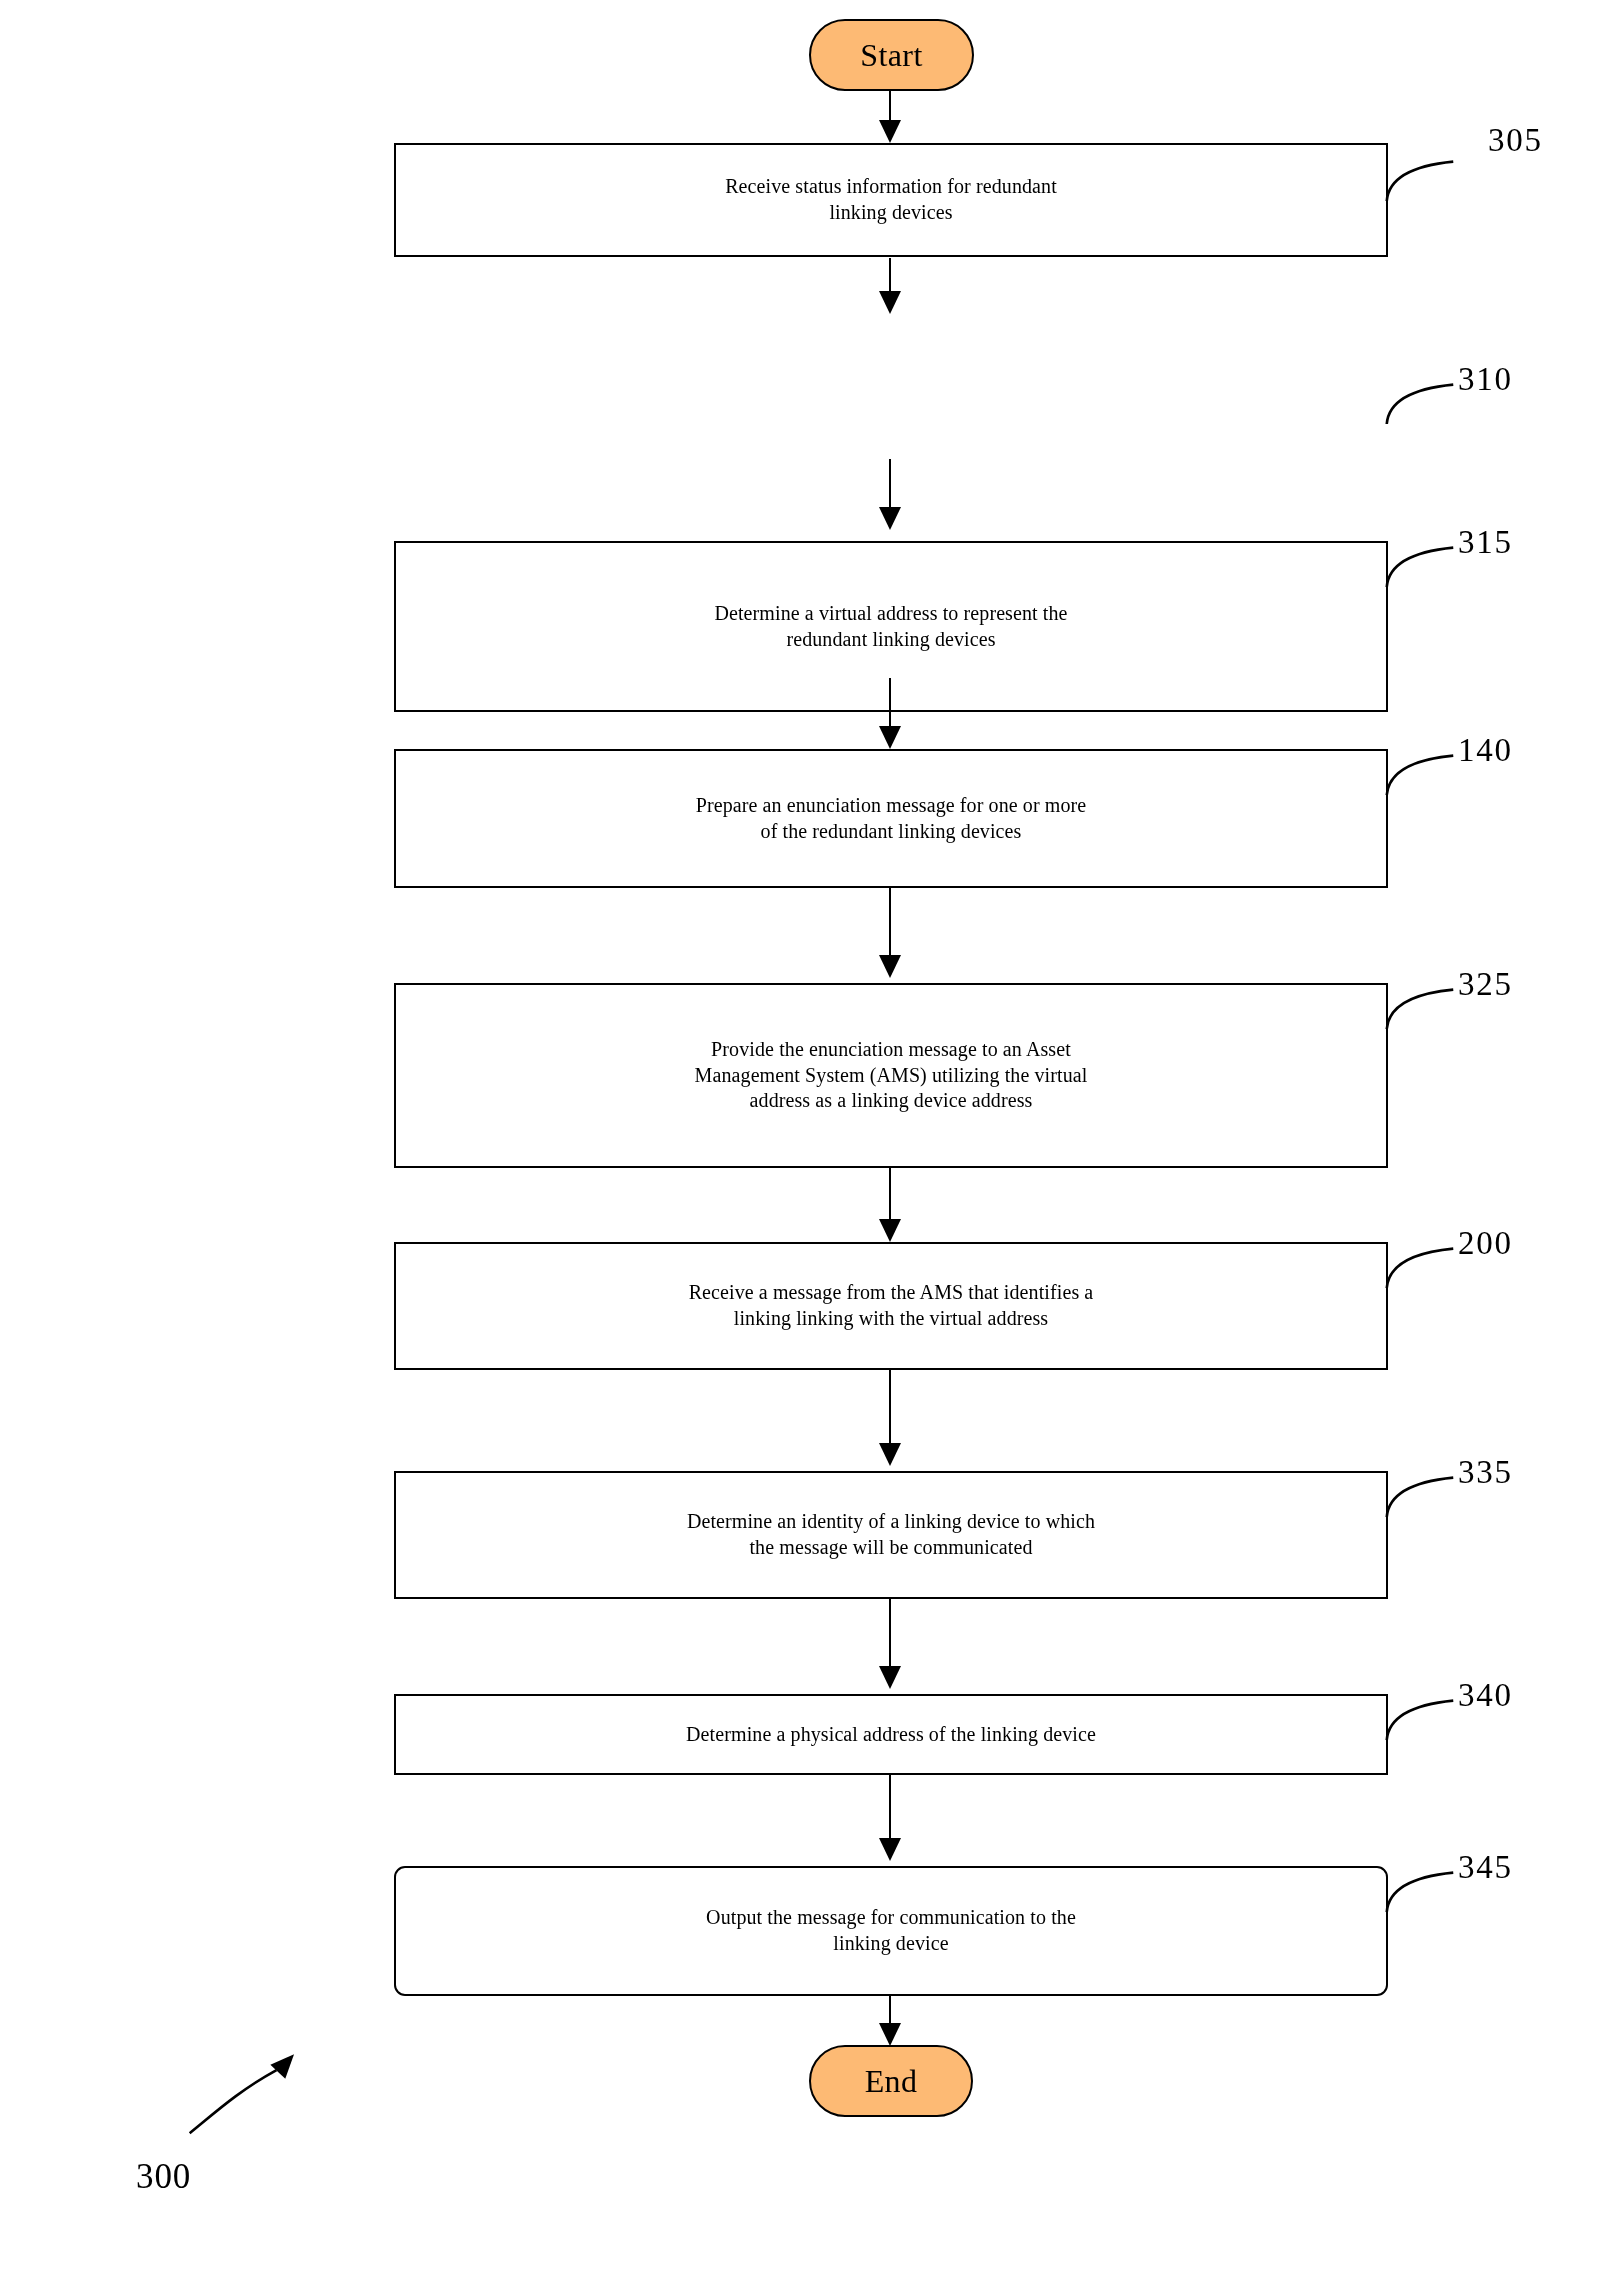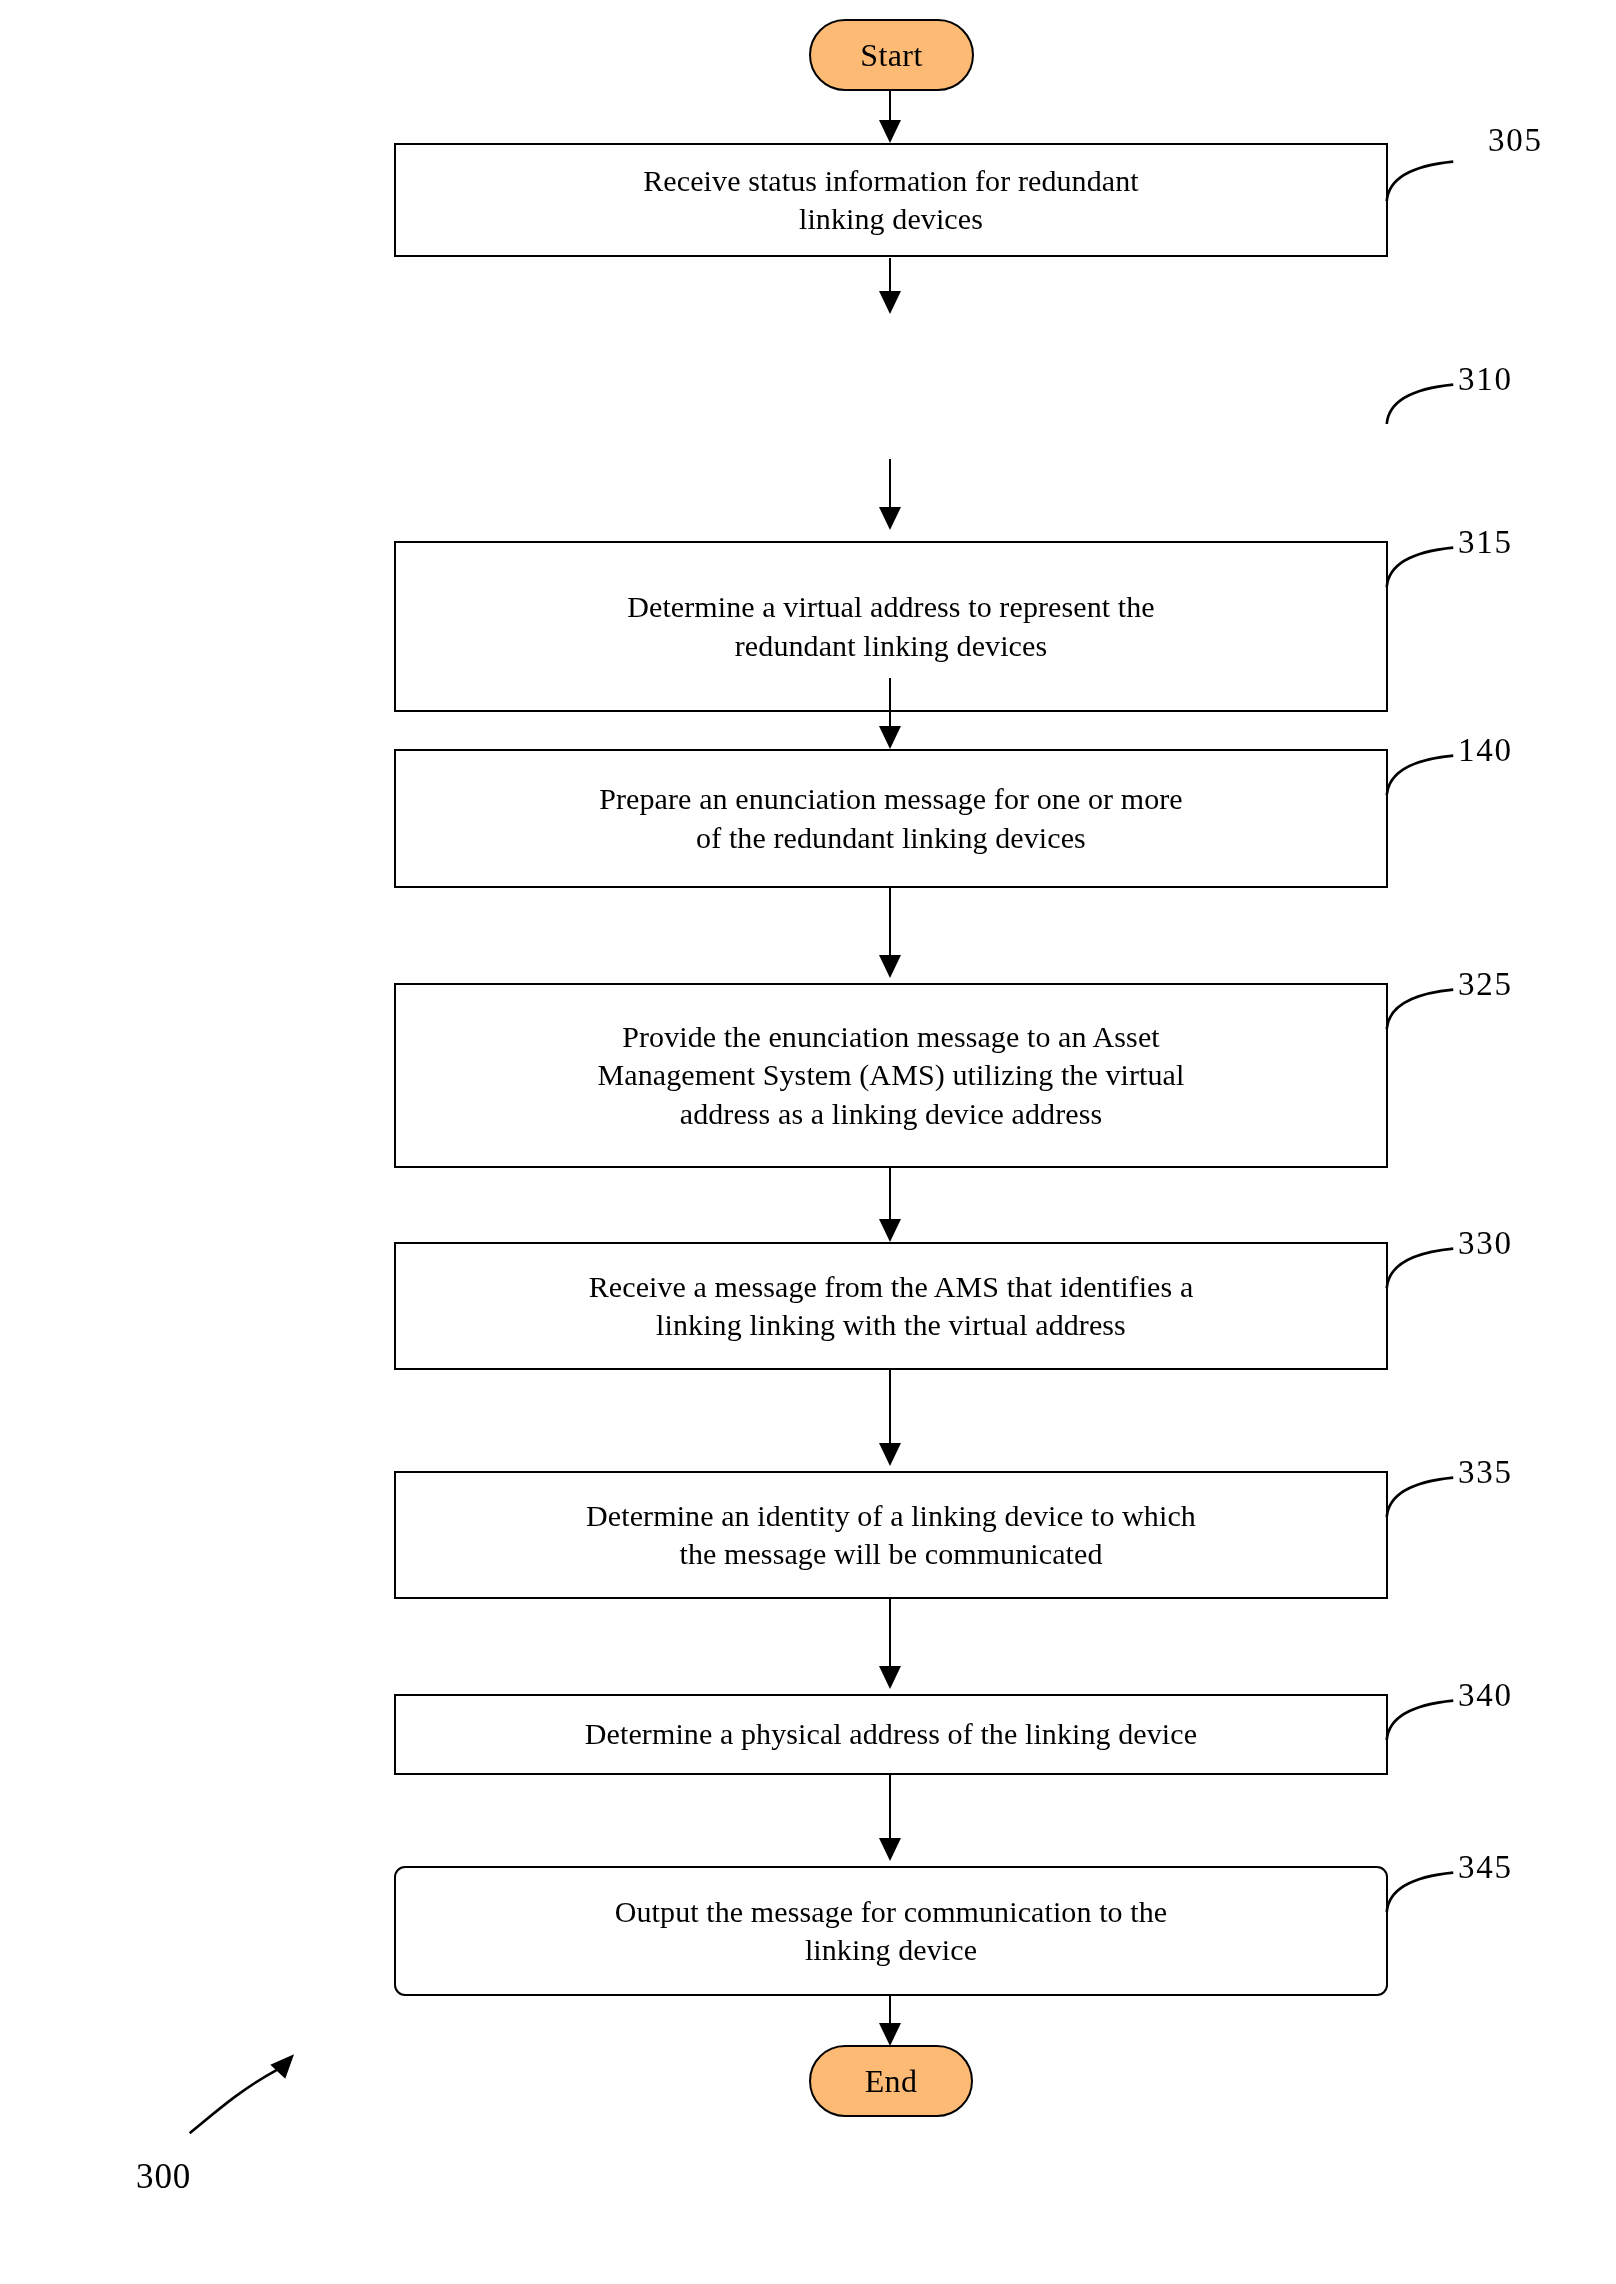--- a/index.html
+++ b/index.html
@@ -47,21 +47,21 @@
     position: absolute;
     box-sizing: border-box;
     border: 2.6px solid #000;
     background: #fff;
     display: flex;
     align-items: center;
     justify-content: center;
     text-align: center;
   }
   .proc-text {
-    font-size: 30px;
+    font-size: 20px;
     line-height: 1.28;
     padding: 0 23px;
     white-space: pre-line;
     letter-spacing: 0.1px;
   }
 
   
   .connector {
     position: absolute;
     width: 0;
@@ -167,21 +167,21 @@
   <div class="connector" style="left:889px; top:1168px; height:55px;"></div>
   <div class="arrowhead" style="left:879px; top:1219px;"></div>
 
   <div class="proc-box" style="left:394px; top:1242px; width:994px; height:128px;">
     <div class="proc-text">Receive a message from the AMS that identifies a
 linking linking with the virtual address</div>
   </div>
   <svg class="leader-svg" style="left:1385px; top:1244px; width:70px; height:46px;" viewBox="0 0 80 52">
     <path d="M2,50 C4,26 26,10 78,5" fill="none" stroke="#000" stroke-width="3"></path>
   </svg>
-  <div class="ref-num" style="left:1458px; top:1227px;">330</div>
+  <div class="ref-num" style="left:1458px; top:1227px;">200</div>
 
   <div class="connector" style="left:889px; top:1369px; height:77px;"></div>
   <div class="arrowhead" style="left:879px; top:1443px;"></div>
 
   <div class="proc-box" style="left:394px; top:1471px; width:994px; height:128px;">
     <div class="proc-text">Determine an identity of a linking device to which
 the message will be communicated</div>
   </div>
   <svg class="leader-svg" style="left:1385px; top:1473px; width:70px; height:46px;" viewBox="0 0 80 52">
     <path d="M2,50 C4,26 26,10 78,5" fill="none" stroke="#000" stroke-width="3"></path>

